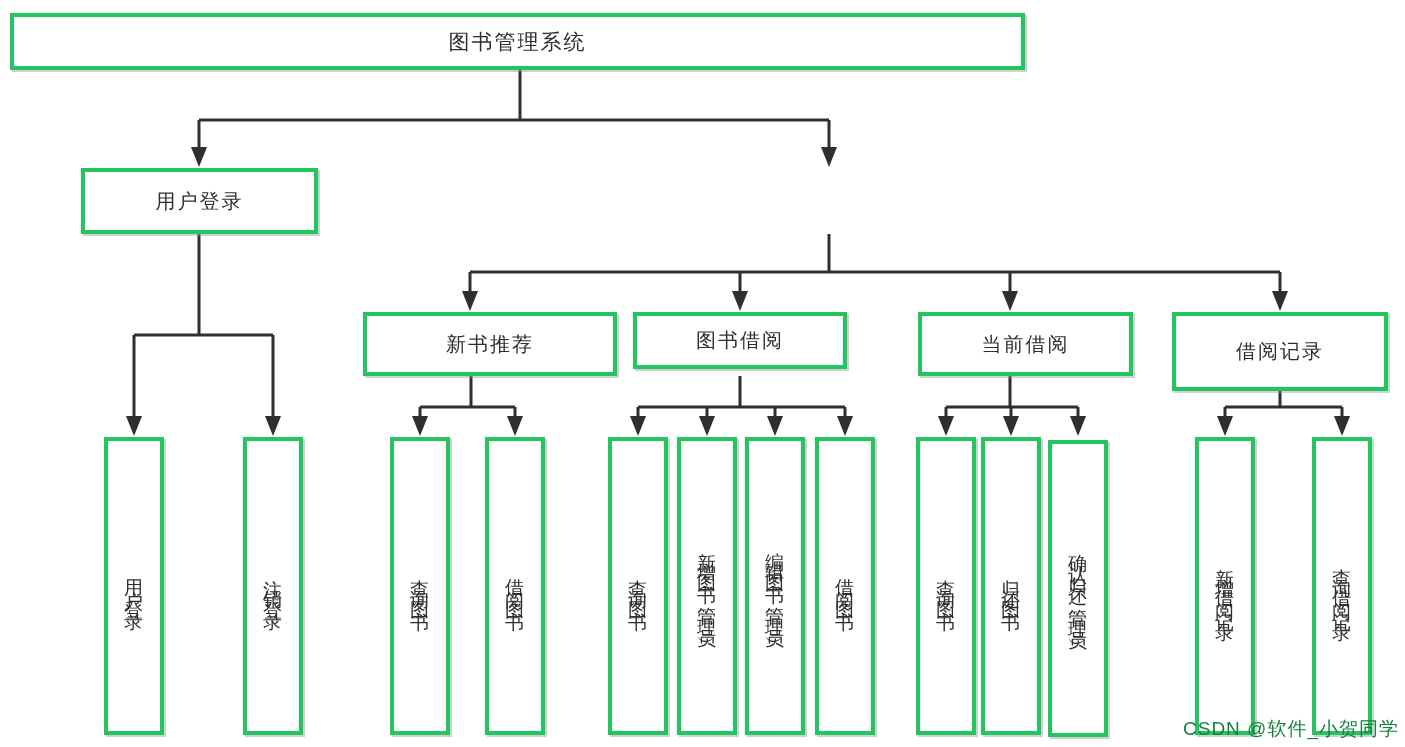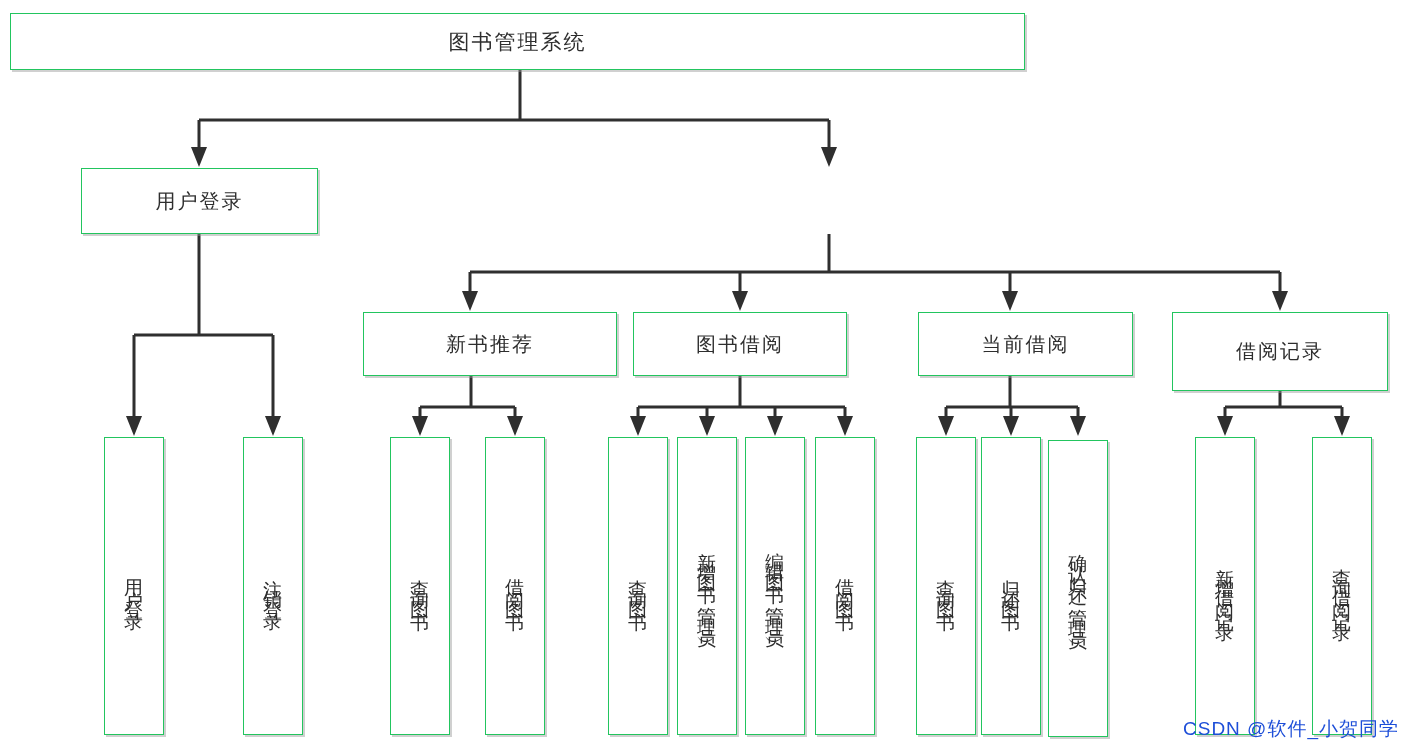--- a/index.html
+++ b/index.html
@@ -19,21 +19,21 @@
     position: absolute;
     left: 0;
     top: 0;
     width: 1405px;
     height: 747px;
     pointer-events: none;
   }
   .box {
     position: absolute;
     box-sizing: border-box;
-    border: 1px solid #22c55e;
+    border: 4px solid #22c55e;
     background: #ffffff;
     display: flex;
     align-items: center;
     justify-content: center;
     color: #2e2e2e;
     box-shadow: 2px 2px 0 rgba(150,150,150,0.45);
   }
   .hbox span {
     font-size: 20px;
     letter-spacing: 2px;
@@ -49,21 +49,21 @@
     font-size: 19px;
     line-height: 1;
     letter-spacing: 11px;
     white-space: nowrap;
   }
   .watermark {
     position: absolute;
     left: 1183px;
     top: 716px;
     font-size: 19px;
-    color: #1d4ed8;
+    color: #15803d;
     letter-spacing: 1px;
     white-space: nowrap;
     z-index: 5;
   }
 </style>
 </head>
 <body>
 
 <div class="canvas">
 
@@ -111,21 +111,21 @@
     <span>图书管理系统</span>
   </div>
 
   <div class="box hbox" style="left:81px;top:168px;width:237px;height:66px">
     <span>用户登录</span>
   </div>
 
   <div class="box hbox" style="left:363px;top:312px;width:254px;height:64px">
     <span>新书推荐</span>
   </div>
-  <div class="box hbox" style="left:633px;top:312px;width:214px;height:64px">
+  <div class="box hbox" style="left:633px;top:312px;width:214px;height:57px">
     <span>图书借阅</span>
   </div>
   <div class="box hbox" style="left:918px;top:312px;width:215px;height:64px">
     <span>当前借阅</span>
   </div>
   <div class="box hbox" style="left:1172px;top:312px;width:216px;height:79px">
     <span>借阅记录</span>
   </div>
 
   <div class="box leaf" style="left:104px;top:437px;width:60px;height:298px">

